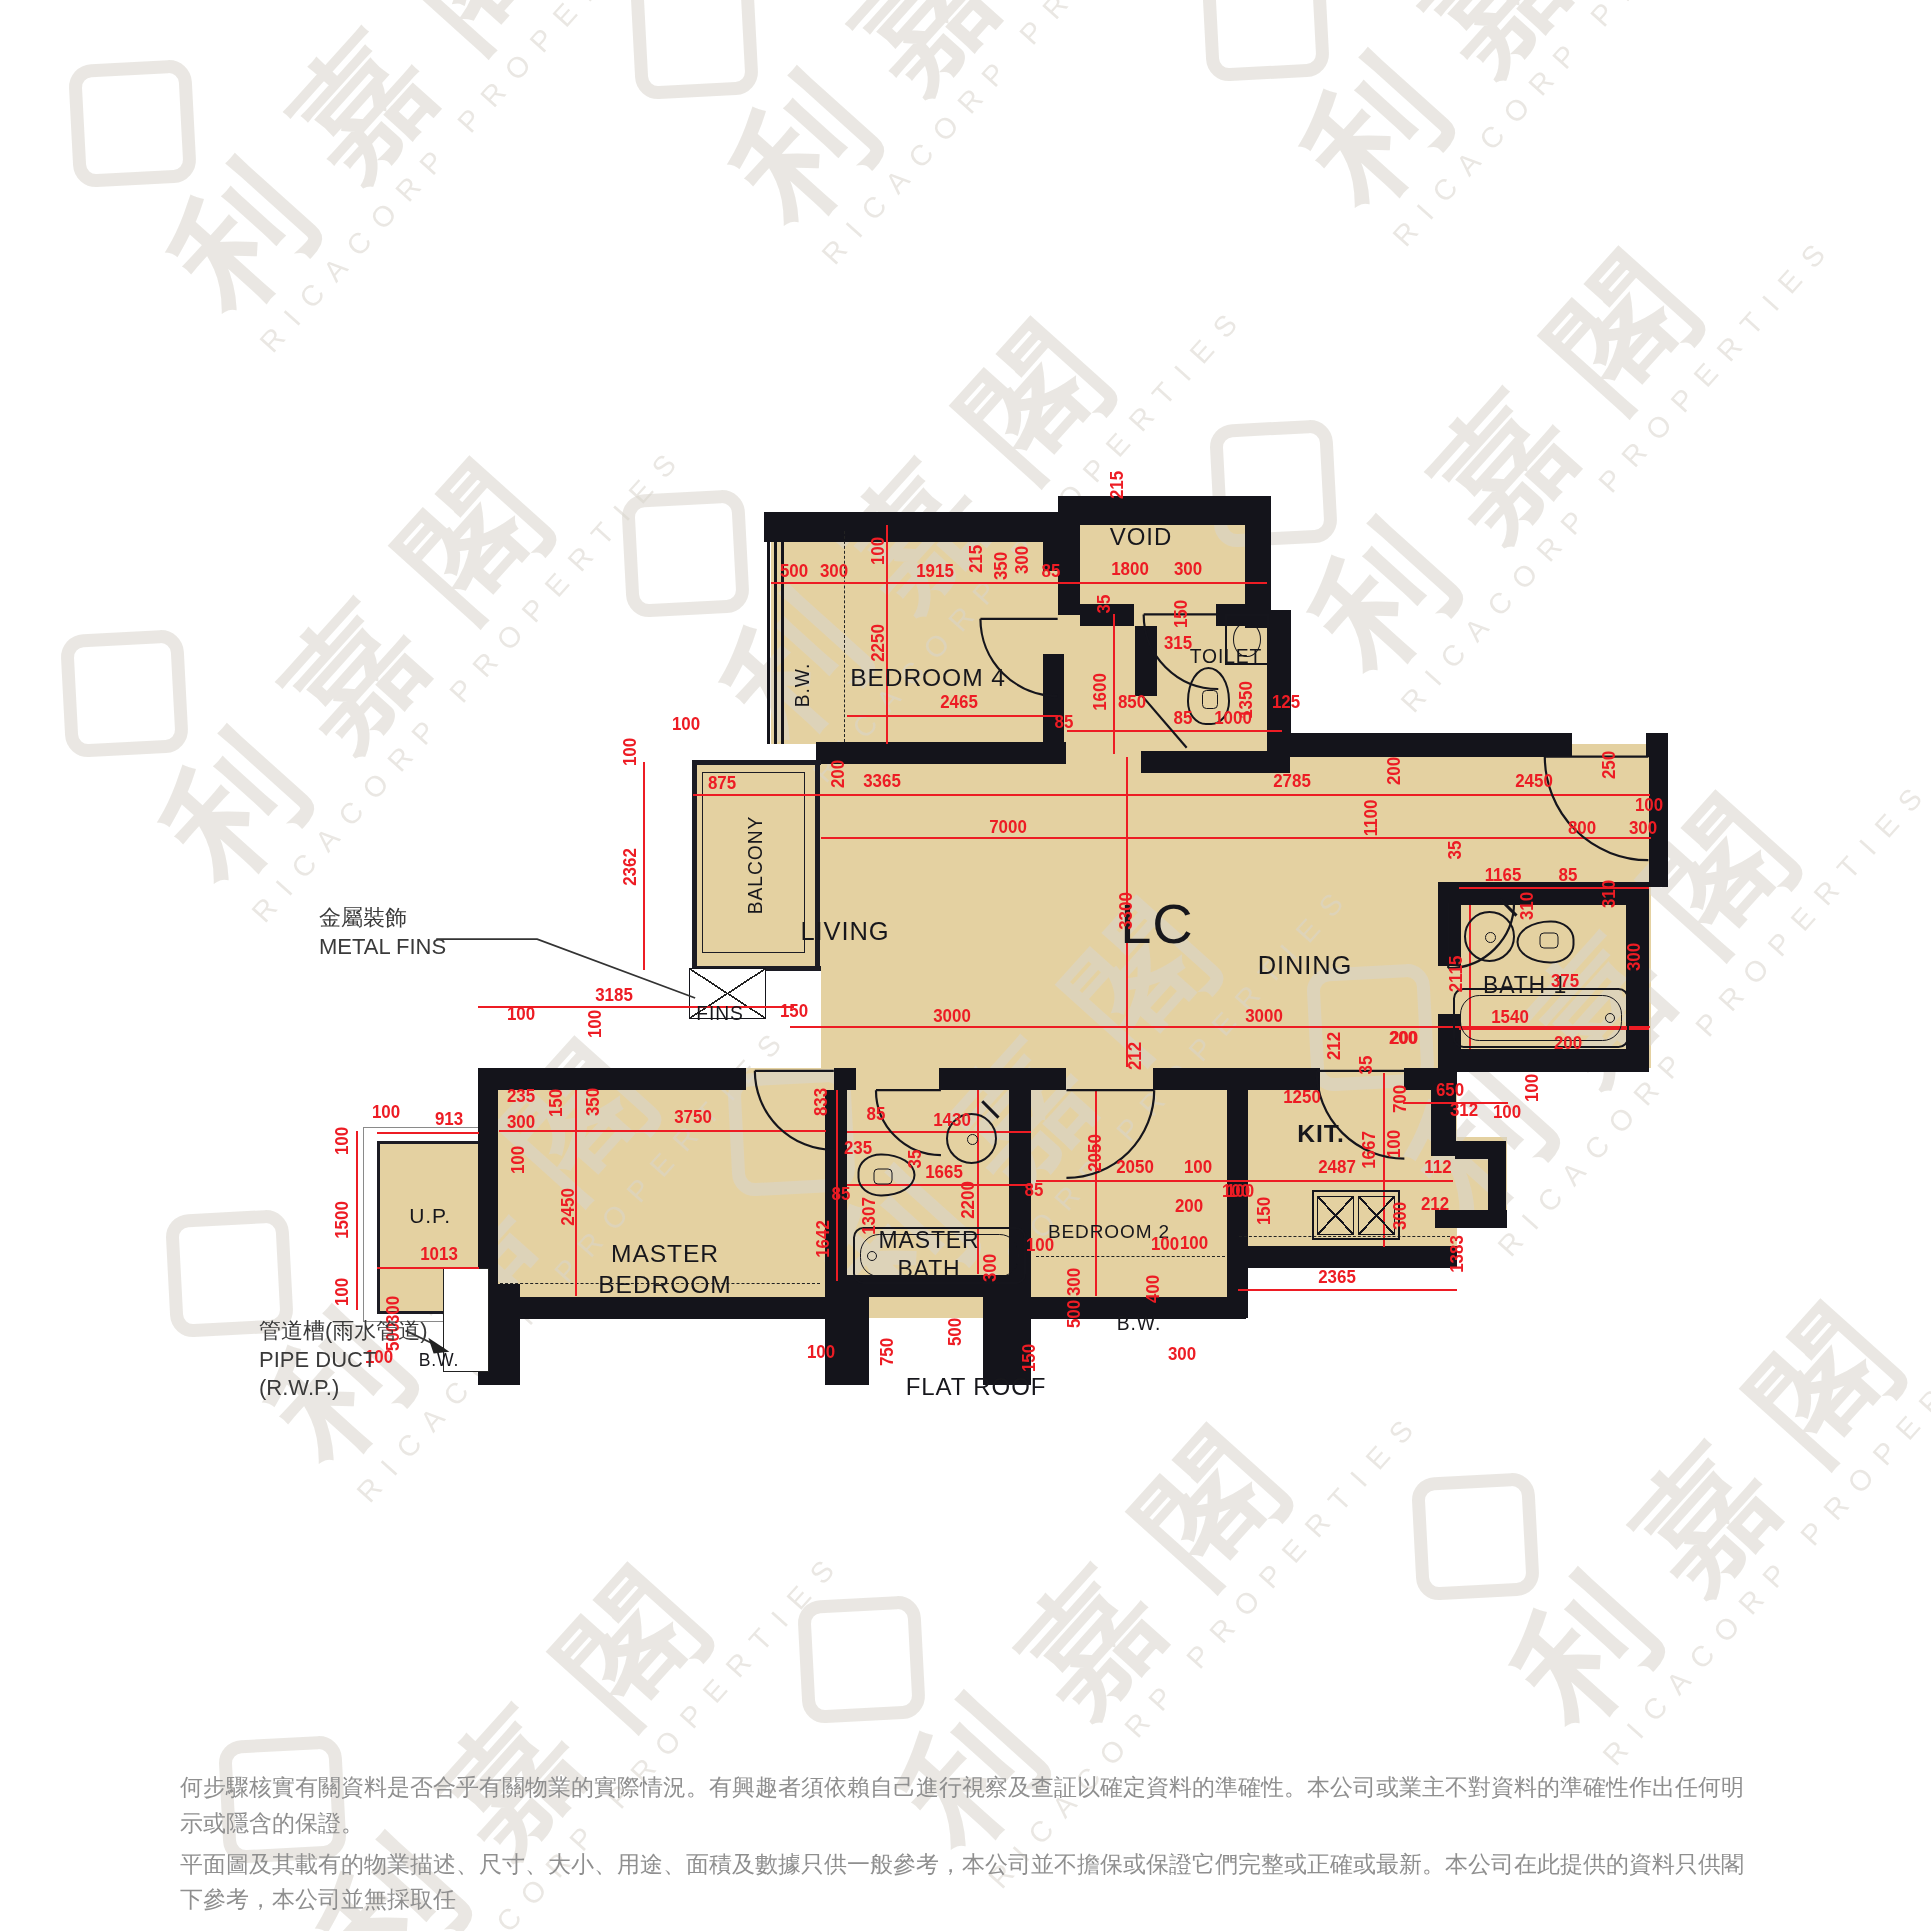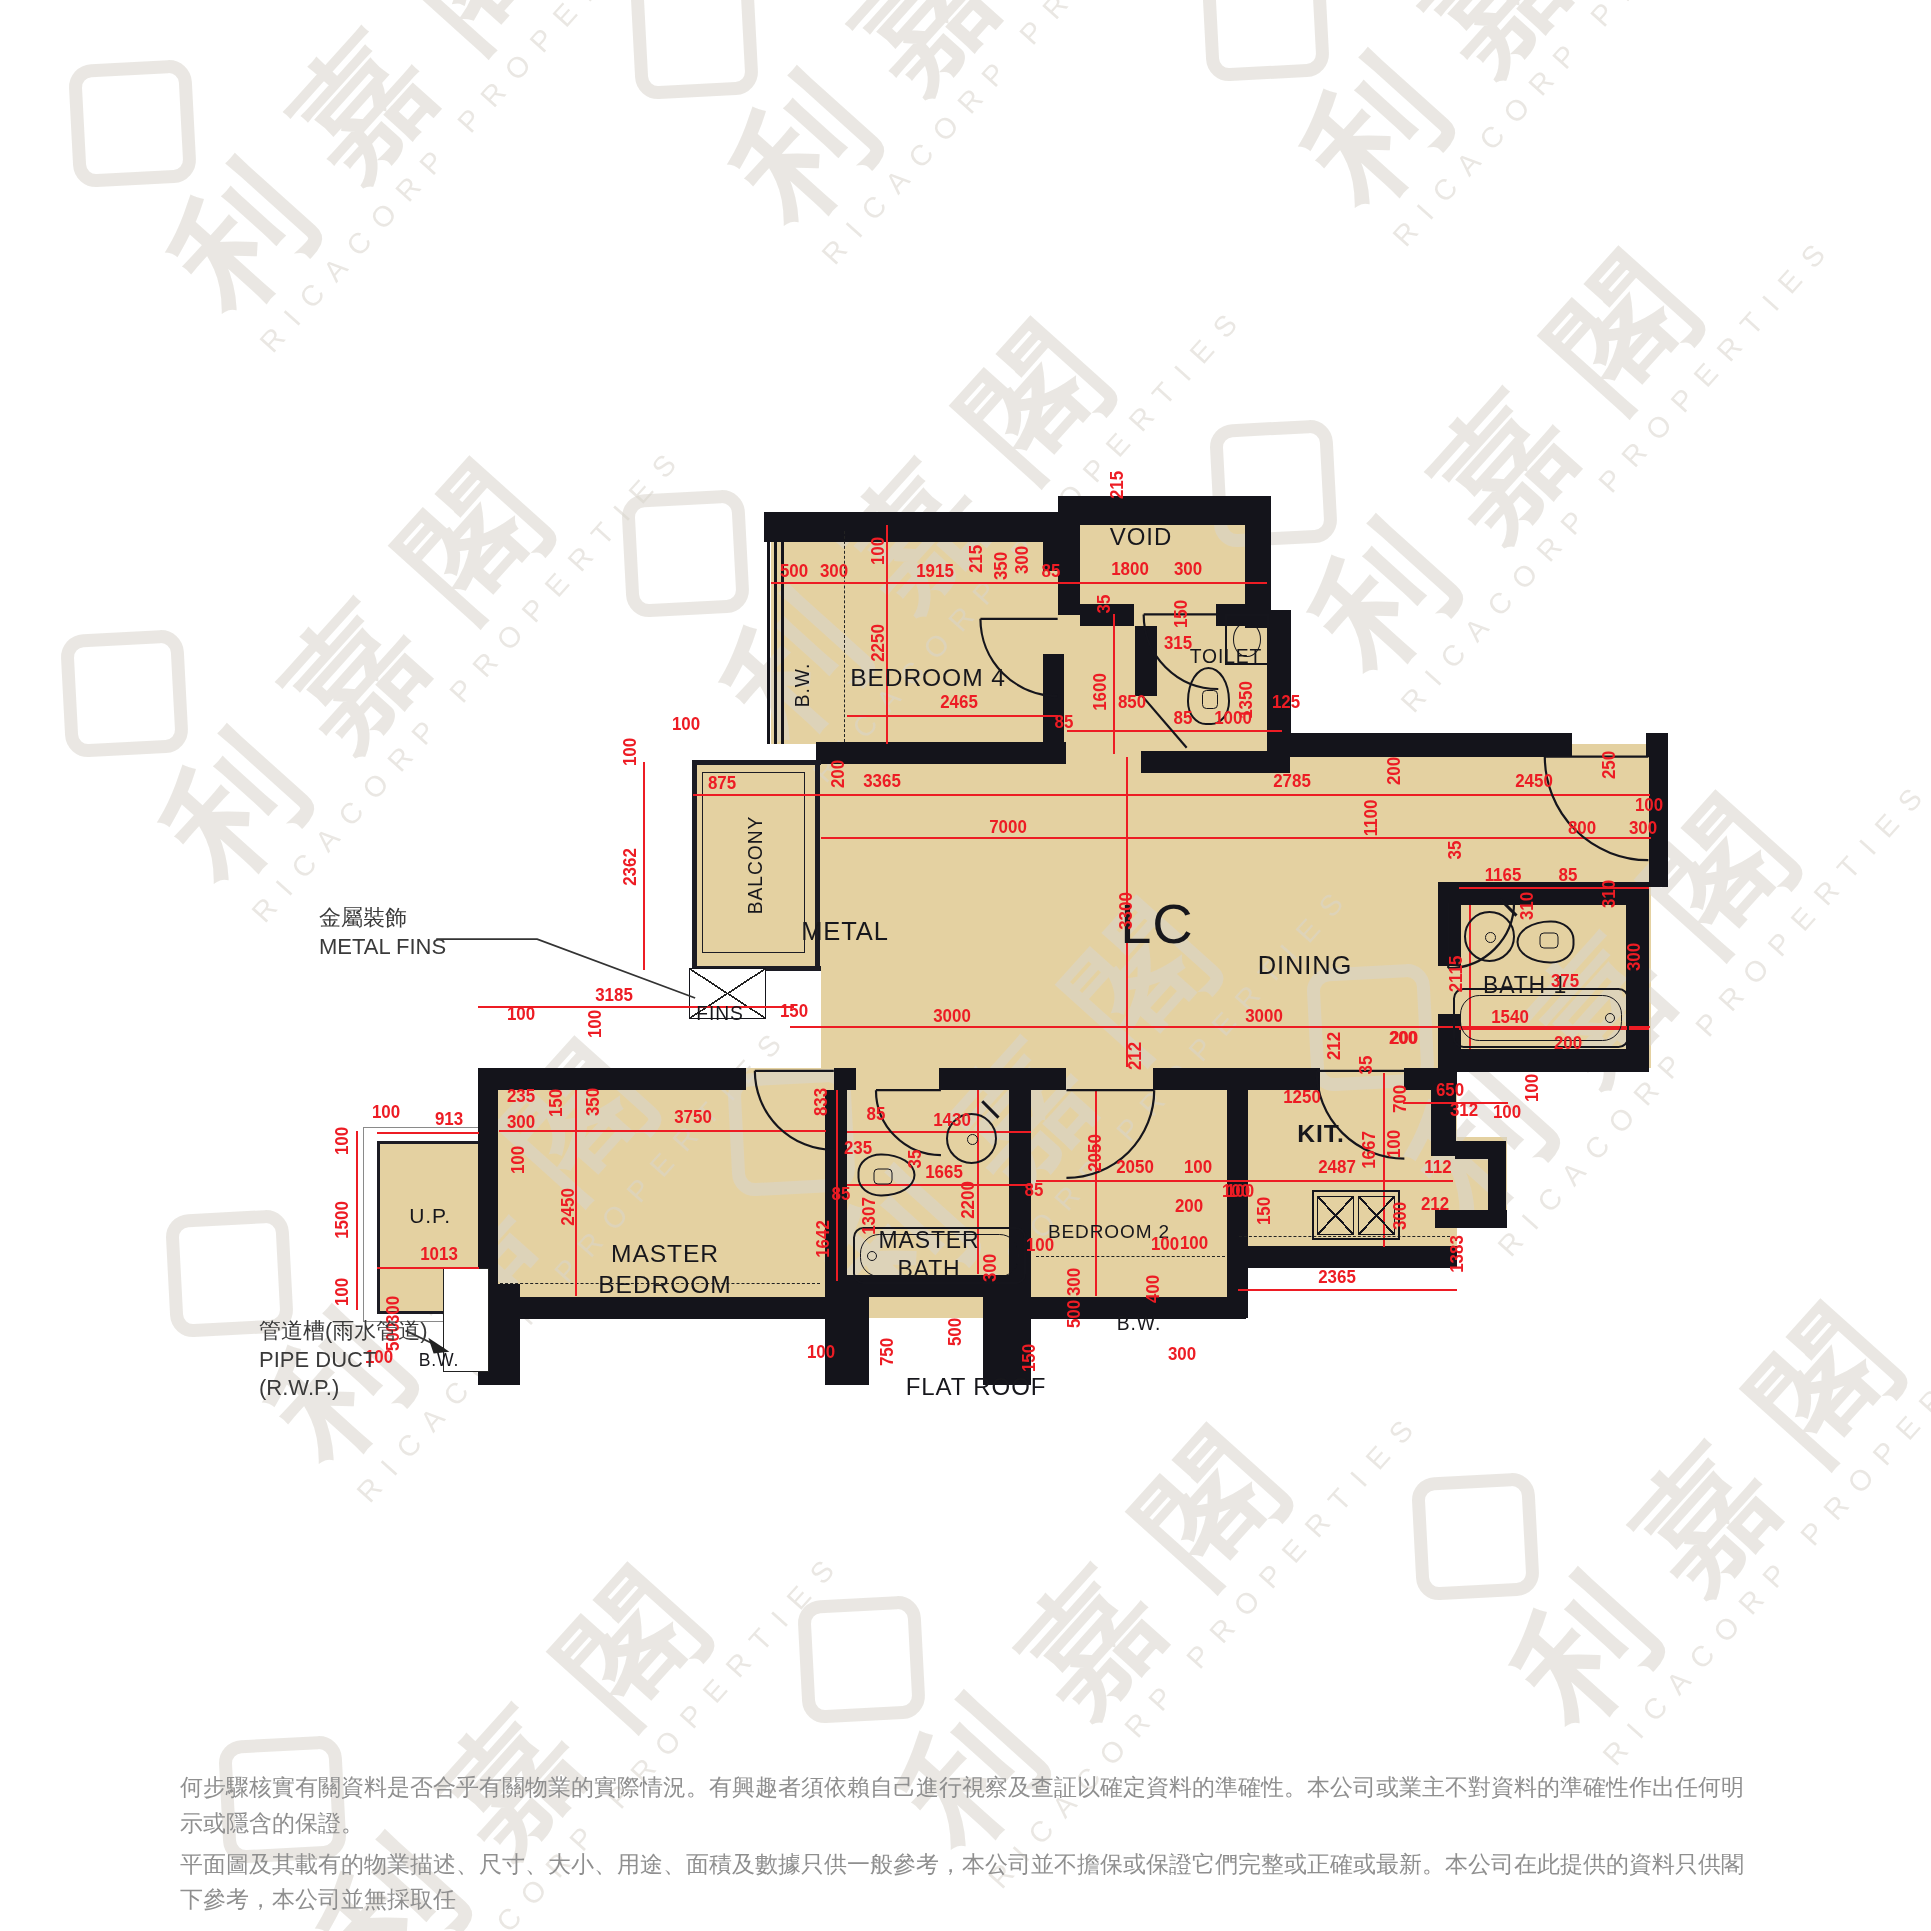--- a/index.html
+++ b/index.html
@@ -386,21 +386,21 @@
       <span class="dim" style="left: 1165px; top: 1244px;">100</span>
       <span class="dim r" style="left: 1029px; top: 1358px;">150</span>
       <span class="dim" style="left: 1182px; top: 1354px;">300</span>
     </div>
   <div id="rooms-layer">
       <span class="room" style="left: 1141px; top: 537px; font-size: 24px;">VOID</span>
       <span class="room" style="left: 1226px; top: 657px; font-size: 19.3px;">TOILET</span>
       <span class="room" style="left: 928px; top: 678px; font-size: 24.6px;">BEDROOM 4</span>
       <span class="room r" style="left: 803px; top: 685px; font-size: 19.3px;">B.W.</span>
       <span class="room r" style="left: 756px; top: 865px; font-size: 19.3px;">BALCONY</span>
-      <span class="room" style="left: 845px; top: 932px; font-size: 25.5px;">METAL</span>
+      <span class="room" style="left: 845px; top: 932px; font-size: 25.5px;">LIVING</span>
       <span class="room" style="left: 1157px; top: 924px; font-size: 56px;">LC</span>
       <span class="room" style="left: 1305px; top: 966px; font-size: 25.5px;">DINING</span>
       <span class="room" style="left: 1525px; top: 985px; font-size: 23px;">BATH 1</span>
       <span class="room" style="left: 720px; top: 1014px; font-size: 19.3px;">FINS</span>
       <span class="room" style="left: 1321px; top: 1134px; font-size: 24.6px; font-weight: bold;">KIT.</span>
       <span class="room" style="left: 665px; top: 1270px; font-size: 24.6px;">MASTER
 BEDROOM</span>
       <span class="room" style="left: 929px; top: 1255px; font-size: 23px;">MASTER
 BATH</span>
       <span class="room" style="left: 1109px; top: 1232px; font-size: 19px;">BEDROOM 2</span>

